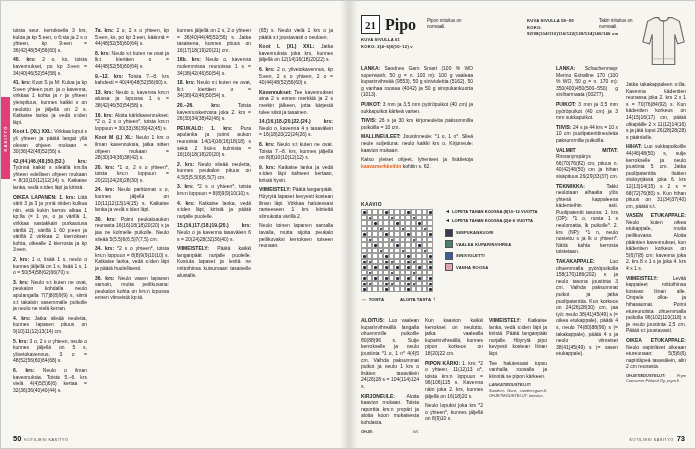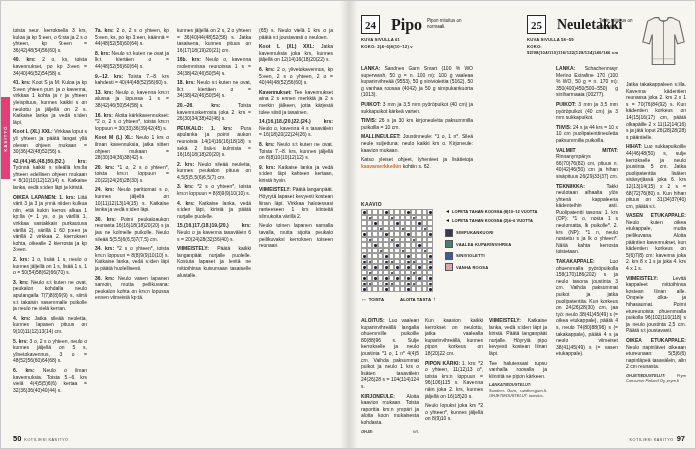--- a/index.html
+++ b/index.html
@@ -14,21 +14,21 @@
   .tcol{position:absolute;top:26px;height:404px;overflow:hidden;font-size:5px;line-height:1.32;text-align:justify;}
   .para{margin:0 0 3px;}
   .lead{font-weight:bold;}
   .accent{color:var(--accent);font-weight:bold;}
   .fine{font-size:4px;font-style:italic;color:#3a3a3a;}
 
   
   .phdr{position:absolute;}
   .ph-row{display:flex;align-items:center;}
   .numbox{display:flex;align-items:center;justify-content:center;width:17px;height:17px;border:1.3px solid #2a2a2a;font-family:"Liberation Serif",serif;font-weight:bold;font-size:11px;background:#fff;flex:0 0 auto;}
-  .ptitle{font-family:"Liberation Serif",serif;font-weight:bold;margin-left:11px;}
+  .ptitle{font-family:"Liberation Serif",serif;font-weight:bold;margin-left:5px;}
   .t24{font-size:16px;} .t25{font-size:14px;}
   .ph-meta{font-size:4.2px;font-weight:bold;letter-spacing:.2px;margin-top:3px;line-height:1.55;}
   .pnote{position:absolute;font-size:4.5px;line-height:1.35;color:#222;}
 
   
   .kaavio-label{position:absolute;font-size:5px;font-weight:bold;letter-spacing:.3px;}
   .chart{position:absolute;}
   .crow{display:flex;}
   .ccell{width:5.5px;height:5.5px;border:0.5px solid #9c9c9c;box-sizing:border-box;background:#fffdf9;position:relative;}
   .ccell.dot::after{content:"";position:absolute;left:1px;top:1px;width:2.6px;height:2.6px;border-radius:50%;background:#23233a;}
@@ -115,35 +115,31 @@
       <span class="pnum">50</span><span>KOTILIESI KÄSITYÖ</span>
     </div>
   </div>
 
   <div class="gutter"></div>
 
   <div class="page page-right">
 
     <div class="phdr" style="left:12px;top:14px;width:118px;">
       <div class="ph-row">
-        <span class="numbox">24</span>
+        <span class="numbox">21</span>
         <span class="ptitle t24">Pipo</span>
       </div>
       <div class="ph-meta">
         <div>KUVA SIVULLA 61</div>
         <div>KOKO: 2(4–6)8(10–12) v</div>
       </div>
     </div>
     <div class="pnote" style="left:78px;top:17px;width:52px;">Pipon mitoitus on normaali.</div>
 
     <div class="phdr" style="left:178px;top:14px;width:92px;">
-      <div class="ph-row">
-        <span class="numbox">25</span>
-        <span class="ptitle t25">Neuletakki</span>
-      </div>
       <div class="ph-meta">
         <div>KUVA SIVULLA 58–59</div>
         <div>KOKO: 92/98(104/110)116/122(128/134)140/146 cm</div>
       </div>
     </div>
     <div class="pnote" style="left:250px;top:17px;width:40px;">Takin mitoitus on normaali.</div>
 
     <svg class="sketch" style="left:292px;top:10px;" width="45" height="60" viewBox="0 0 48 62">
       <path d="M15 6 L7 10 L2 32 L9 34 L12 24 L12 56 L36 56 L36 24 L39 34 L46 32 L41 10 L33 6 L29 6 C29 11 19 11 19 6 Z" fill="#f2efe8" stroke="#6b6b6b" stroke-width="1.2"></path>
       <line x1="24" y1="9" x2="24" y2="56" stroke="#6b6b6b" stroke-width="0.8"></line>
@@ -449,16 +445,16 @@
     <div class="tcol" style="left:277px;top:80px;width:60px;height:352px;">
         <p class="para">Jatka takakappaleen s:illa. Kavenna kädentien reunassa joka 2. krs 2 x 1 s = 70(76)84(92) s. Kun kädentien korkeus on 14(15)16(17) cm, päätä olkapäille 2 x 11(12)14(16) s ja jätä loput 26(28)28(28) s pääntielle.</p>
         <p class="para"><b class="lead">HIHAT: </b>Luo sukkapuikoille 44(46)48(50) s, sulje kerrokselle ja neulo joustinta 5 cm. Jatka puolipatenttia lisäten sisäsyrjässä joka 6. krs 12(13)14(15) x 2 s = 68(72)76(80) s. Kun hihan pituus on 31(34)37(40) cm, päätä s:t.</p>
         <p class="para"><b class="lead">VASEN ETUKAPPALE: </b>Neulo kuten oikea etukappale, mutta peilikuvana. Aloita pääntien kavennukset, kun kädentien korkeus on 5(6)7(8) cm: kavenna joka 2. krs 8 x 1 s ja joka 4. krs 4 x 1 s.</p>
         <p class="para"><b class="lead">VIIMEISTELY: </b>Levitä kappaleet mittoihinsa kostean liinan alle. Ompele olka- ja hihasaumat. Poimi etureunoista ohuemmalla puikolla 96(102)110(118) s ja neulo joustinta 2,5 cm. Päätä s:t joustavasti.</p>
         <p class="para"><b class="lead">OIKEA ETUKAPPALE: </b>Neulo napinlävet oikeaan etureunaan: 5(5)6(6) napinläpeä tasavälein, alin 2 cm reunasta.</p>
         <p class="para fine"><b class="lead">OHJETIEDUSTELUT: </b>Prym Consumer Finland Oy, prym.fi</p>
       </div>
 
     <div class="footer footer-r">
-      <span>KOTILIESI KÄSITYÖ</span><span class="pnum">97</span>
+      <span>KOTILIESI KÄSITYÖ</span><span class="pnum">73</span>
     </div>
   </div>
 </div>
 
 </body></html>

